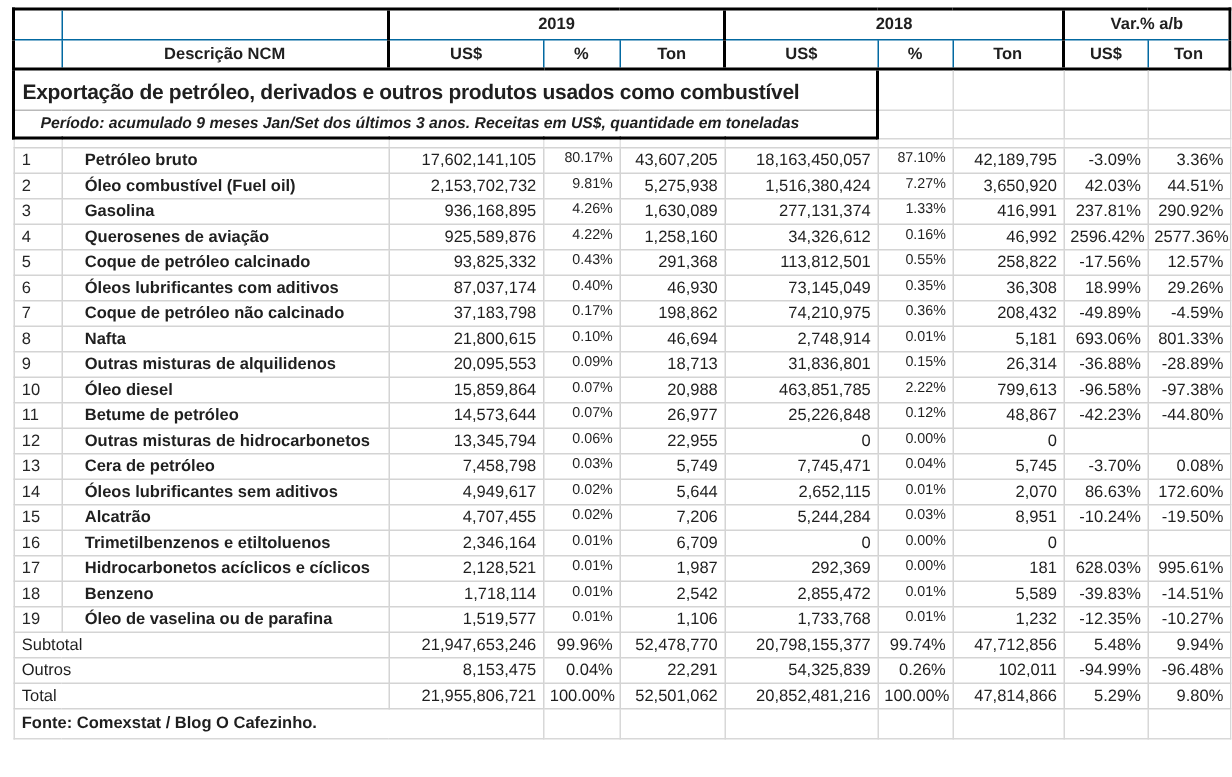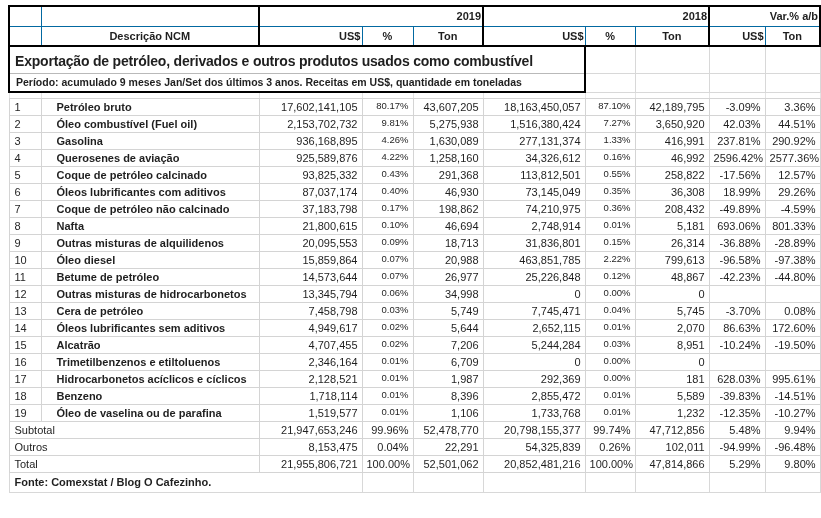--- a/index.html
+++ b/index.html
@@ -18,34 +18,34 @@
 
   
   .title-cell {
     border: 2px solid #000; border-bottom: none;
     font-weight: bold; font-size: 14px; letter-spacing: -0.2px;
     padding: 3px 0 1px 5px; height: 27px; vertical-align: middle;
   }
   .subtitle-cell {
     border: 2px solid #000; border-top: 1px solid #b9b9b9;
     font-weight: bold; font-size: 10.5px;
-    padding: 0 0 1px 6px; height: 19px; vertical-align: middle;
+    padding: 0 0 1px 17px; height: 19px; vertical-align: middle; font-style: italic;
   }
   .top-empty { border: 1px solid #d8d8d8; background: #fff; }
   .gap-row td { height: 6px; border-left: 1px solid #e3e3e3; border-right: 1px solid #e3e3e3; }
 
   
   thead td {
     border: 1px solid #0369a1;
     font-weight: bold; font-size: 11px; text-align: center;
     height: 20px; vertical-align: middle;
   }
   .bk-t { border-top: 2px solid #000 !important; }
   .bk-b { border-bottom: 2px solid #000 !important; }
-  .bk-l { border-left: 2px solid #000 !important; text-align: right; }
+  .bk-l { border-left: 2px solid #000 !important; }
   .bk-r { border-right: 2px solid #000 !important; }
 
   
   tbody td {
     border: 1px solid #d4d4d4;
     font-size: 11px; height: 17px; padding: 0 4px;
     vertical-align: middle;
   }
   td.num  { text-align: left; padding-left: 5px; color: #262626; }
   td.desc { font-weight: bold; padding-left: 15px; }
@@ -258,21 +258,21 @@
           <td class="pct">0.12%</td>
           <td class="val">48,867</td>
           <td class="val dark-l">-42.23%</td>
           <td class="val">-44.80%</td>
         </tr>
         <tr>
           <td class="num">12</td>
           <td class="desc">Outras misturas de hidrocarbonetos</td>
           <td class="val">13,345,794</td>
           <td class="pct">0.06%</td>
-          <td class="val">34,998</td>
+          <td class="val">22,955</td>
           <td class="val">0</td>
           <td class="pct">0.00%</td>
           <td class="val">0</td>
           <td class="val dark-l"></td>
           <td class="val"></td>
         </tr>
         <tr>
           <td class="num">13</td>
           <td class="desc">Cera de petróleo</td>
           <td class="val">7,458,798</td>
@@ -330,21 +330,21 @@
           <td class="pct">0.00%</td>
           <td class="val">181</td>
           <td class="val dark-l">628.03%</td>
           <td class="val">995.61%</td>
         </tr>
         <tr>
           <td class="num">18</td>
           <td class="desc">Benzeno</td>
           <td class="val">1,718,114</td>
           <td class="pct">0.01%</td>
-          <td class="val">8,396</td>
+          <td class="val">2,542</td>
           <td class="val">2,855,472</td>
           <td class="pct">0.01%</td>
           <td class="val">5,589</td>
           <td class="val dark-l">-39.83%</td>
           <td class="val">-14.51%</td>
         </tr>
         <tr>
           <td class="num">19</td>
           <td class="desc">Óleo de vaselina ou de parafina</td>
           <td class="val">1,519,577</td>

